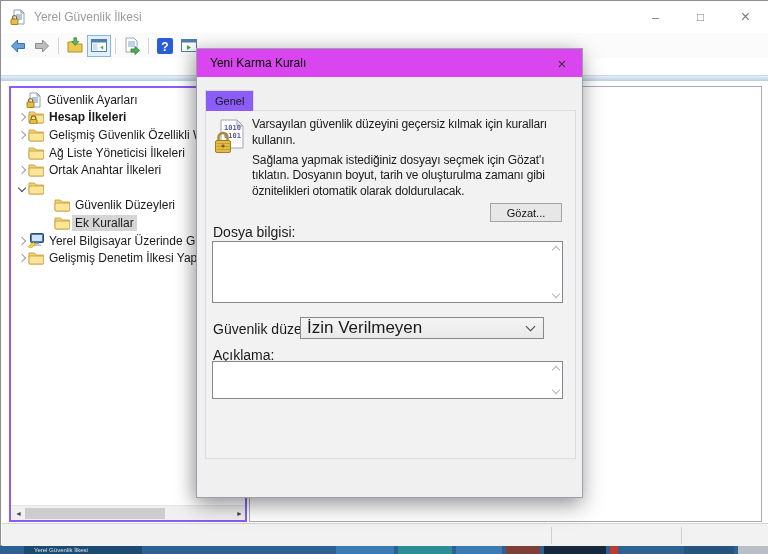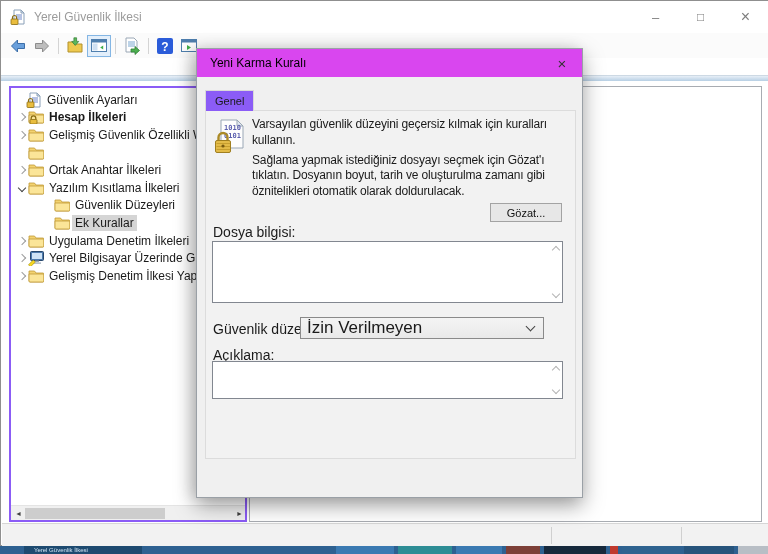--- a/index.html
+++ b/index.html
@@ -203,20 +203,21 @@
     <span class="tree-label">Gelişmiş Güvenlik Özellikli W</span>
   </div>
       <div class="tree-row" style="padding-left: 4px;">
     <span class="exp"></span>
     <span class="icon-slot">
           <svg width="16" height="14" viewBox="0 0 16 14">
             <path d="M1 2h5.5L8 4h7c.5 0 .8.3.8.8V12c0 .6-.4 1-1 1H2c-.6 0-1-.4-1-1z" fill="#f3d371" stroke="#c09a38" stroke-width=".8"></path>
             <path d="M1 5h14.8V12c0 .6-.4 1-1 1H2c-.6 0-1-.4-1-1z" fill="#fbe598" stroke="#c09a38" stroke-width=".8"></path>
           </svg>
         </span>
+    <span class="tree-label">Ağ Liste Yöneticisi İlkeleri</span>
   </div>
       <div class="tree-row" style="padding-left: 4px;">
     <span class="exp">
           <span class="chev right"></span>
         </span>
     <span class="icon-slot">
           <svg width="16" height="14" viewBox="0 0 16 14">
             <path d="M1 2h5.5L8 4h7c.5 0 .8.3.8.8V12c0 .6-.4 1-1 1H2c-.6 0-1-.4-1-1z" fill="#f3d371" stroke="#c09a38" stroke-width=".8"></path>
             <path d="M1 5h14.8V12c0 .6-.4 1-1 1H2c-.6 0-1-.4-1-1z" fill="#fbe598" stroke="#c09a38" stroke-width=".8"></path>
           </svg>
@@ -226,53 +227,40 @@
       <div class="tree-row" style="padding-left: 4px;">
     <span class="exp">
           <span class="chev down"></span>
         </span>
     <span class="icon-slot">
           <svg width="16" height="14" viewBox="0 0 16 14">
             <path d="M1 2h5.5L8 4h7c.5 0 .8.3.8.8V12c0 .6-.4 1-1 1H2c-.6 0-1-.4-1-1z" fill="#f3d371" stroke="#c09a38" stroke-width=".8"></path>
             <path d="M1 5h14.8V12c0 .6-.4 1-1 1H2c-.6 0-1-.4-1-1z" fill="#fbe598" stroke="#c09a38" stroke-width=".8"></path>
           </svg>
         </span>
-    <span class="tree-label">Yazılım Kısıtlama İlkeleri</span>
   </div>
       <div class="tree-row" style="padding-left: 30px;">
     <span class="exp"></span>
     <span class="icon-slot">
           <svg width="16" height="14" viewBox="0 0 16 14">
             <path d="M1 2h5.5L8 4h7c.5 0 .8.3.8.8V12c0 .6-.4 1-1 1H2c-.6 0-1-.4-1-1z" fill="#f3d371" stroke="#c09a38" stroke-width=".8"></path>
             <path d="M1 5h14.8V12c0 .6-.4 1-1 1H2c-.6 0-1-.4-1-1z" fill="#fbe598" stroke="#c09a38" stroke-width=".8"></path>
           </svg>
         </span>
     <span class="tree-label">Güvenlik Düzeyleri</span>
   </div>
       <div class="tree-row" style="padding-left: 30px;">
     <span class="exp"></span>
     <span class="icon-slot">
           <svg width="16" height="14" viewBox="0 0 16 14">
             <path d="M1 2h5.5L8 4h7c.5 0 .8.3.8.8V12c0 .6-.4 1-1 1H2c-.6 0-1-.4-1-1z" fill="#f3d371" stroke="#c09a38" stroke-width=".8"></path>
             <path d="M1 5h14.8V12c0 .6-.4 1-1 1H2c-.6 0-1-.4-1-1z" fill="#fbe598" stroke="#c09a38" stroke-width=".8"></path>
           </svg>
         </span>
     <span class="tree-label sel">Ek Kurallar</span>
-  </div>
-      <div class="tree-row" style="padding-left: 4px;">
-    <span class="exp">
-          <span class="chev right"></span>
-        </span>
-    <span class="icon-slot">
-          <svg width="16" height="14" viewBox="0 0 16 14">
-            <path d="M1 2h5.5L8 4h7c.5 0 .8.3.8.8V12c0 .6-.4 1-1 1H2c-.6 0-1-.4-1-1z" fill="#f3d371" stroke="#c09a38" stroke-width=".8"></path>
-            <path d="M1 5h14.8V12c0 .6-.4 1-1 1H2c-.6 0-1-.4-1-1z" fill="#fbe598" stroke="#c09a38" stroke-width=".8"></path>
-          </svg>
-        </span>
-    <span class="tree-label">Uygulama Denetim İlkeleri</span>
   </div>
       <div class="tree-row" style="padding-left: 4px;">
     <span class="exp">
           <span class="chev right"></span>
         </span>
     <span class="icon-slot">
           <svg width="16" height="15" viewBox="0 0 16 15">
             <rect x="2.5" y="0.5" width="13" height="9" rx="1" fill="#4e7bae" stroke="#27476b"></rect>
             <rect x="4" y="2" width="10" height="6" fill="#cfe3f5"></rect>
             <rect x="7" y="9.5" width="4" height="1.8" fill="#9aa7b4"></rect>

